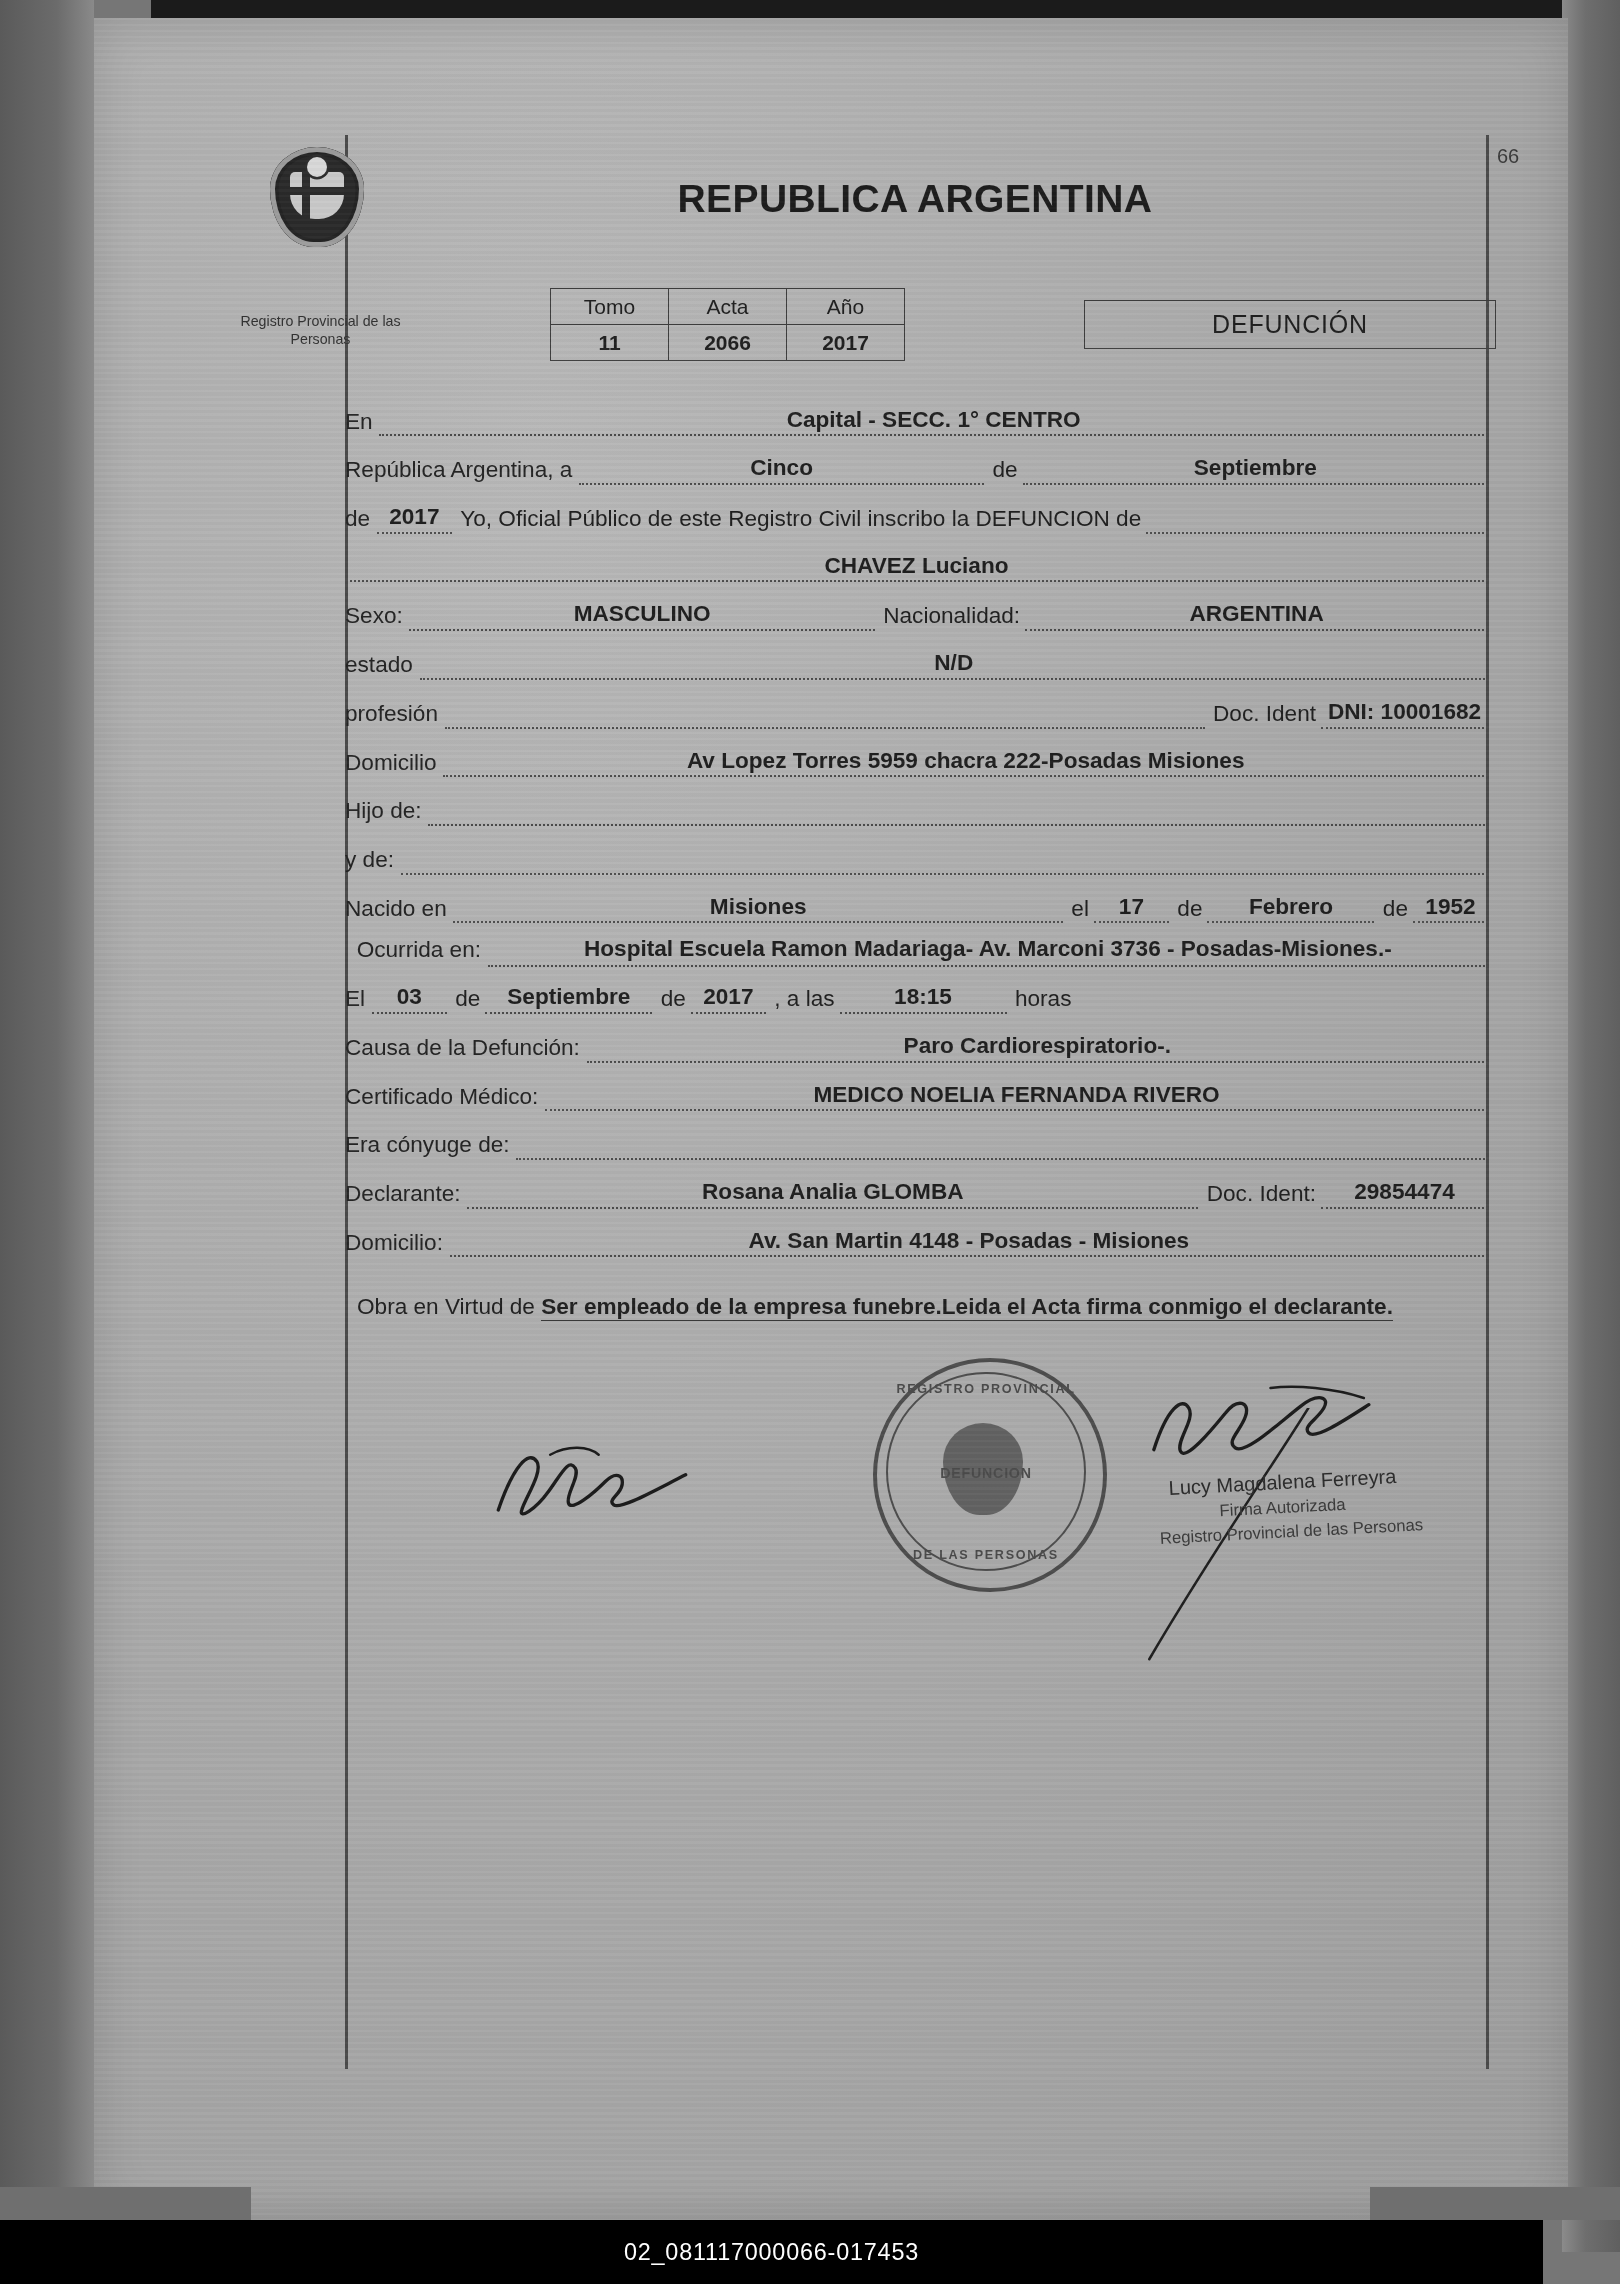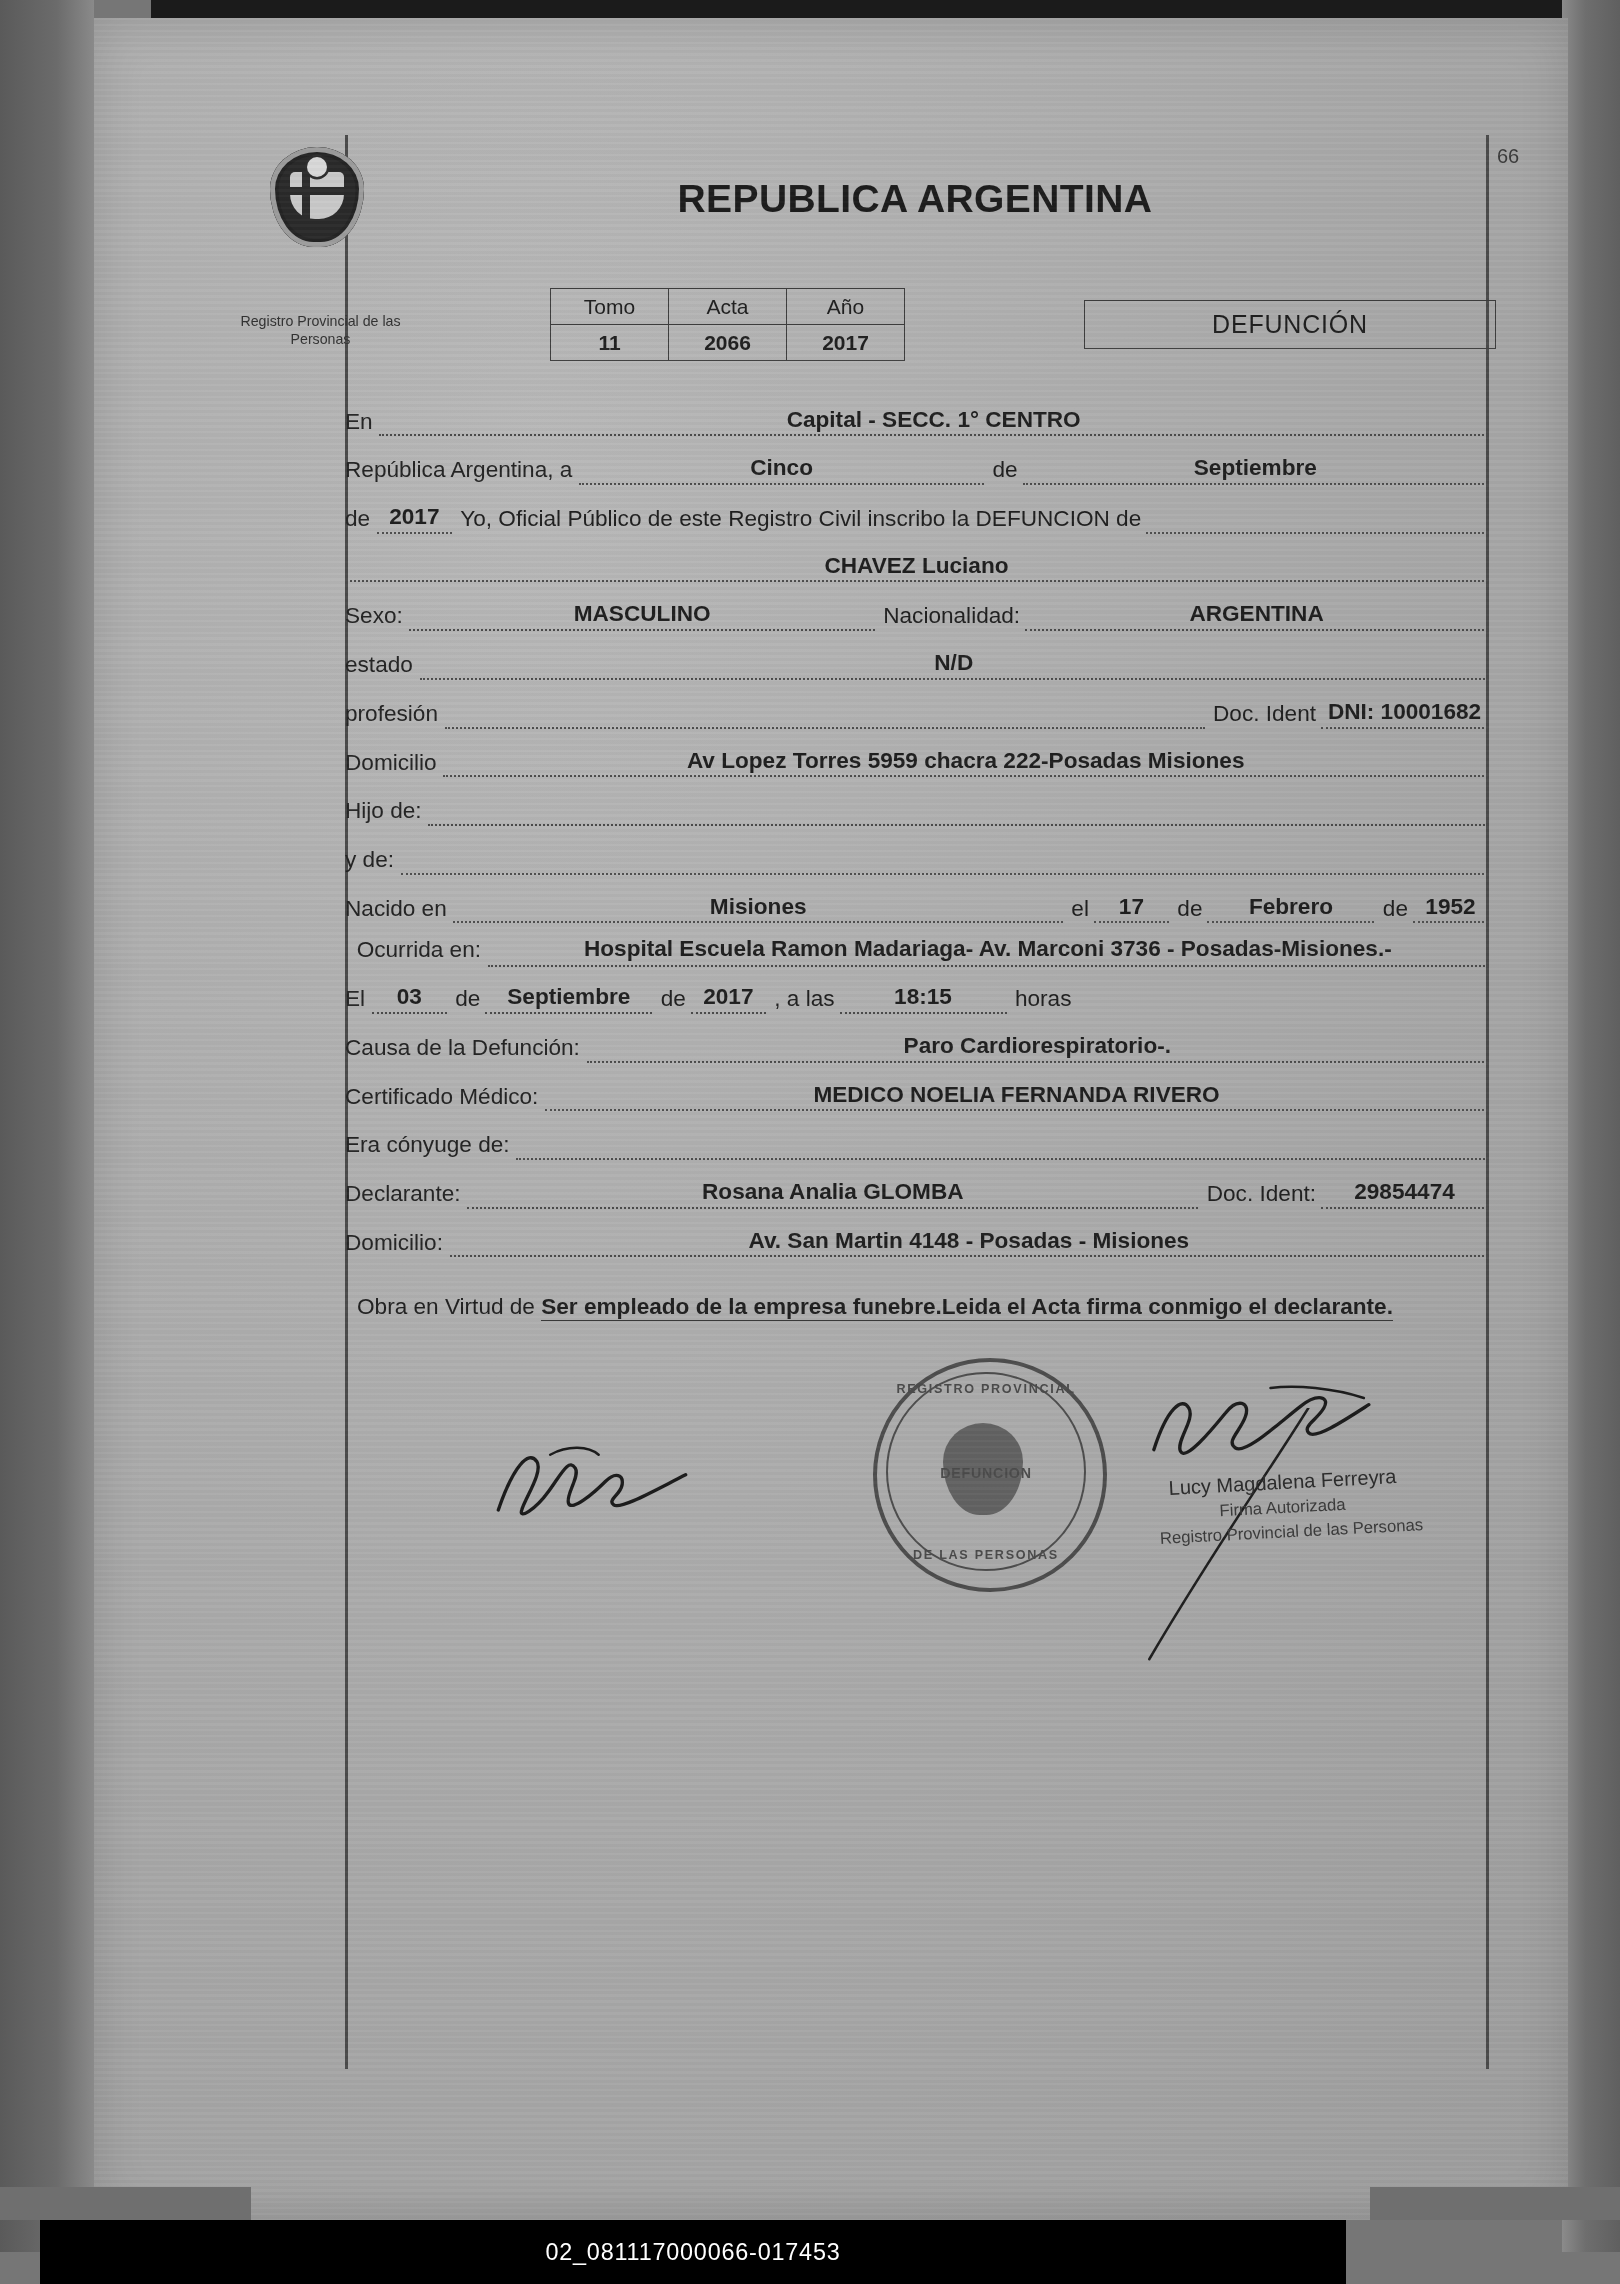--- a/index.html
+++ b/index.html
@@ -283,23 +283,23 @@
   #diag-stroke {
     position: absolute; left: 963px; top: 1390px;
     width: 352px; height: 268px;
     pointer-events: none;
   }
   #diag-stroke svg { width: 100%; height: 100%; }
 
   
   #footer {
     position: absolute; left: 0; bottom: 0;
-    width: 1306px; height: 64px;
+    width: 1543px; height: 64px;
     background: #000;
-    display: flex; align-items: center; justify-content: center; margin-left: 40px;
+    display: flex; align-items: center; justify-content: center;
   }
   #footer-code {
     color: #fff; font-size: 23.4px; letter-spacing: 0.8px;
     font-family: "Liberation Sans", sans-serif;
   }
   .footer-side-l, .footer-side-r {
     position:absolute; bottom:64px; height: 33px; width: 251px; background:#6f6f6f;
   }
   .footer-side-l { left: 0; }
   .footer-side-r { right: 0; }

